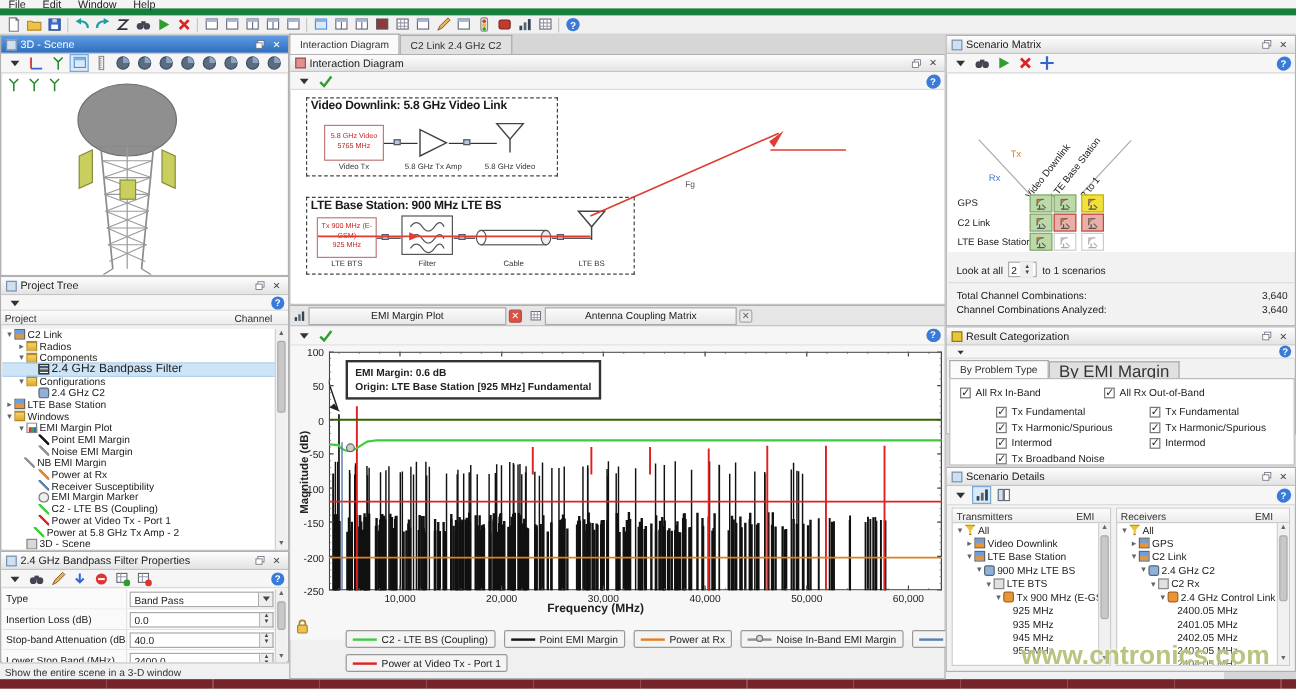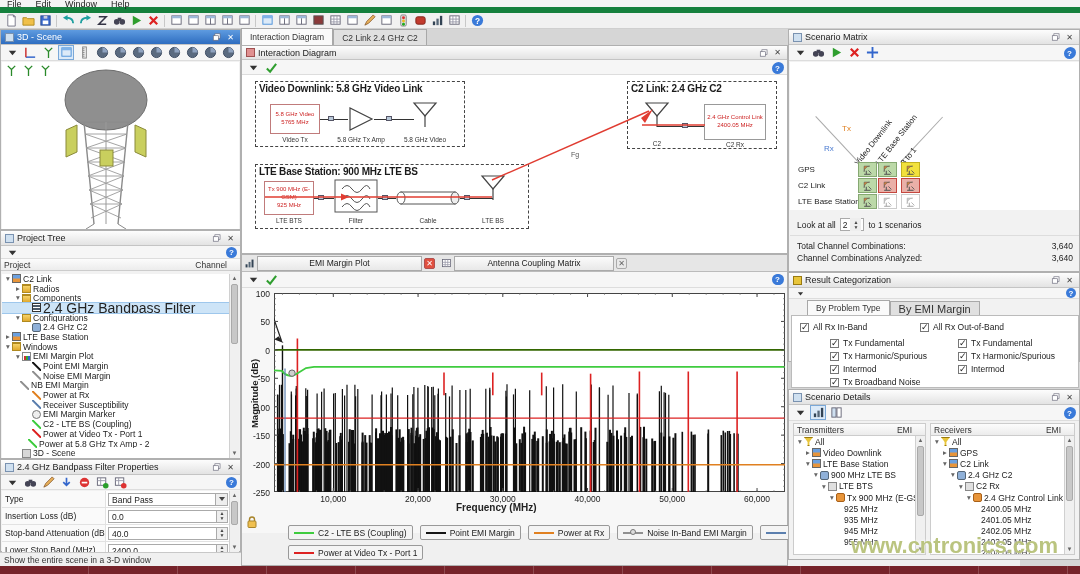--- a/index.html
+++ b/index.html
@@ -576,21 +576,21 @@
       <div class="trow" style="height: 9.7px; font-size: 8.5px; padding-left: 12px;">
         <span class="arr">▸</span>
         <span class="tic tic-folder"></span>
         <span>Radios</span>
       </div>
       <div class="trow" style="height: 9.7px; font-size: 8.5px; padding-left: 12px;">
         <span class="arr">▾</span>
         <span class="tic tic-folder"></span>
         <span>Components</span>
       </div>
-      <div class="trow sel" style="height: 9.7px; font-size: 14px; padding-left: 22px;">
+      <div class="trow sel" style="height: 9.7px; font-size: 10px; padding-left: 22px;">
         <span class="arr"></span>
         <span class="tic tic-filter"></span>
         <span>2.4 GHz Bandpass Filter</span>
       </div>
       <div class="trow" style="height: 9.7px; font-size: 8.5px; padding-left: 12px;">
         <span class="arr">▾</span>
         <span class="tic tic-folder"></span>
         <span>Configurations</span>
       </div>
       <div class="trow" style="height: 9.7px; font-size: 8.5px; padding-left: 22px;">
@@ -820,34 +820,20 @@
       <div class="wire" style="left:118px;top:37px;width:40px"></div>
       <div class="port" style="left:130px;top:34px"></div>
       <svg class="abs" style="left:154px;top:18px;width:30px;height:30px">
           <use href="#sym-antenna"></use>
         </svg>
       <div class="cmp-lbl" style="left:39px;top:54px">Video Tx</div>
       <div class="cmp-lbl" style="left:105px;top:54px">5.8 GHz Tx Amp</div>
       <div class="cmp-lbl" style="left:169px;top:54px">5.8 GHz Video</div>
     </div>
 
-    <div class="blk" style="left:384px;top:6px;width:150px;height:68px">
-      <div class="btitle">C2 Link: 2.4 GHz C2</div>
-      <svg class="abs" style="left:14px;top:18px;width:30px;height:30px">
-          <use href="#sym-antenna"></use>
-        </svg>
-      <div class="wire" style="left:29px;top:44px;width:47px"></div>
-      <div class="port" style="left:54px;top:41px"></div>
-      <div class="txbox gray" style="left:76px;top:22px;width:62px;height:36px">
-        <span>2.4 GHz Control Link</span>
-        <span>2400.05 MHz</span>
-      </div>
-      <div class="cmp-lbl" style="left:29px;top:58px">C2</div>
-      <div class="cmp-lbl" style="left:107px;top:59px">C2 Rx</div>
-    </div>
 
     <div class="blk" style="left:12px;top:89px;width:274px;height:65px">
       <div class="btitle">LTE Base Station: 900 MHz LTE BS</div>
       <div class="txbox" style="left:8px;top:16px;width:50px;height:34px">
         <span>Tx 900 MHz (E-GSM)</span>
         <span>925 MHz</span>
       </div>
       <div class="wire" style="left:58px;top:33px;width:20px"></div>
       <div class="port" style="left:62px;top:30px"></div>
       <svg class="abs" style="left:78px;top:14px;width:44px;height:34px">
@@ -1417,20 +1403,24 @@
       </svg>
     <div id="xticks">
         <div class="xtick" style="left: 91.3201px; top: 206px;">10,000</div>
         <div class="xtick" style="left: 176.063px; top: 206px;">20,000</div>
         <div class="xtick" style="left: 260.806px; top: 206px;">30,000</div>
         <div class="xtick" style="left: 345.549px; top: 206px;">40,000</div>
         <div class="xtick" style="left: 430.292px; top: 206px;">50,000</div>
         <div class="xtick" style="left: 515.035px; top: 206px;">60,000</div>
       </div>
     <div class="abs" style="left:214px;top:214px;font-size:10px;font-weight:bold">Frequency (MHz)</div>
+    <div class="abs" style="left:46px;top:12px;background:#fff;border:2px solid #333;padding:2px 6px;font-size:8.5px;font-weight:bold;line-height:1.45;z-index:5">
+      <div>EMI Margin: 0.6 dB</div>
+      <div>Origin: LTE Base Station [925 MHz] Fundamental</div>
+    </div>
   </div>
   <svg class="ic abs" style="left:3px;top:260px;width:14px;height:14px">
       <use href="#sym-lock"></use>
     </svg>
   <div class="abs" style="left:46px;top:270px;display:flex;gap:7px" id="legendrow1">
       <div class="leg">
         <span class="sw" style="background:#3fcc3f"></span>
         <span>C2 - LTE BS (Coupling)</span>
       </div>
       <div class="leg">
@@ -1596,23 +1586,23 @@
       </span>
   </div>
   <div class="tbar" style="height:11px">
       <span class="tbtn">
         <svg class="ic" style="width:9px;height:9px">
           <use href="#sym-caret"></use>
         </svg>
       </span>
       <div class="help-dot" style="width:10px;height:10px">?</div>
     </div>
-  <div class="abs" style="left:18px;top:27px;display:flex;align-items:flex-end">
+  <div class="abs" style="left:2px;top:27px;display:flex;align-items:flex-end">
     <div class="dtab active" style="height:15px;font-size:8.5px">By Problem Type</div>
-    <div class="dtab" style="height:14px;font-size:11px">By EMI Margin</div>
+    <div class="dtab" style="height:14px;font-size:14px">By EMI Margin</div>
   </div>
   <div class="abs" style="left:2px;top:42px;width:288px;height:73px;background:#fff;border:1px solid #bbb">
     <div class="ckrow" style="left:8px;top:6px">
         <span class="cb ck"></span>
         <span>All Rx In-Band</span>
       </div>
     <div id="inbandkids">
         <div class="ckrow" style="left: 38px; top: 22px;">
           <span class="cb ck"></span>
           <span>Tx Fundamental</span>

